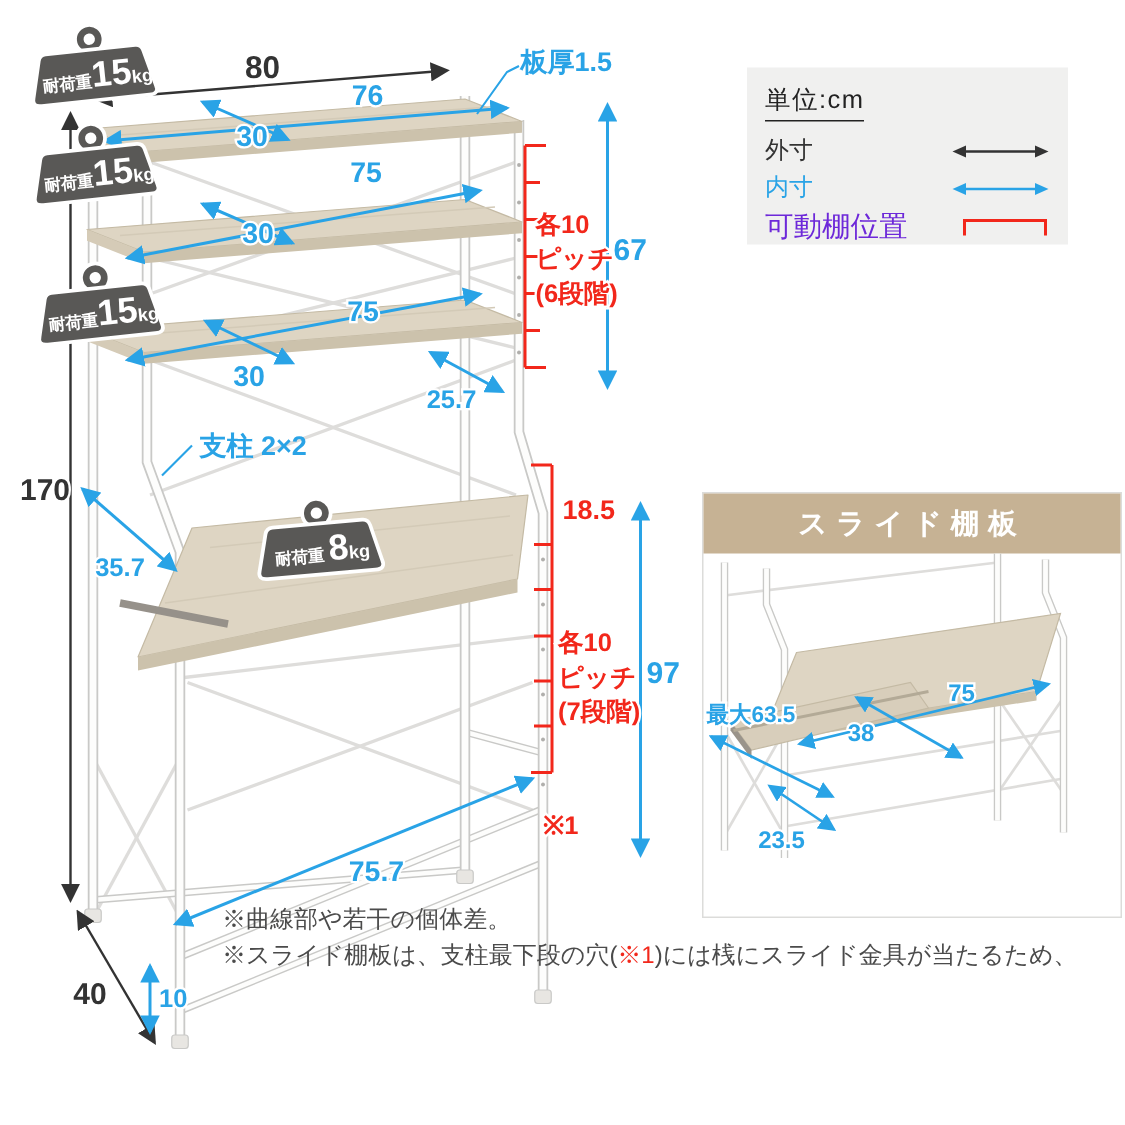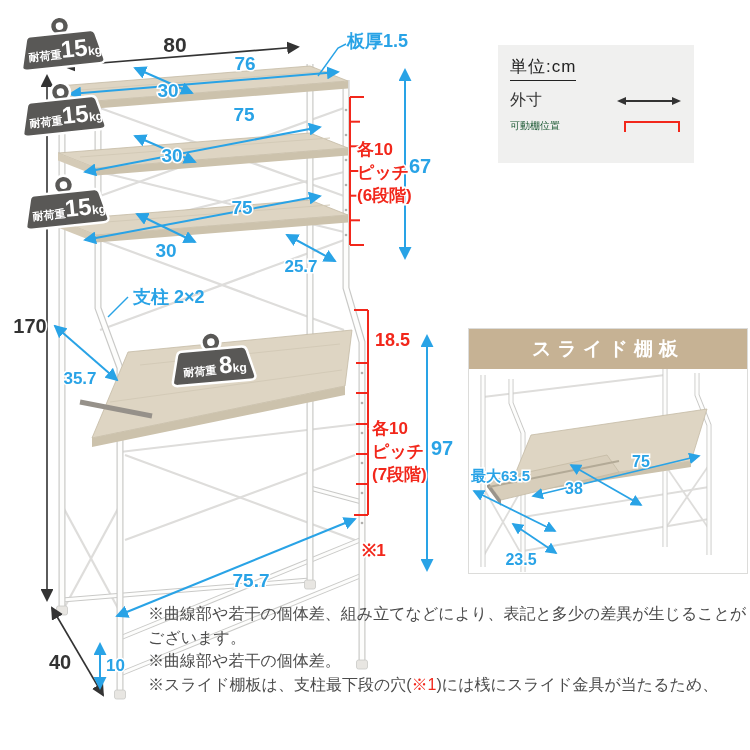--- a/index.html
+++ b/index.html
@@ -6,31 +6,31 @@
   #stage{position:relative;width:750px;height:750px;background:#fff;overflow:hidden;
          font-family:"Liberation Sans",sans-serif;}
   svg text{font-family:"Liberation Sans",sans-serif;}
   .dim-blue{fill:#29a3e6;font-weight:bold;}
   .dim-black{fill:#333333;font-weight:bold;}
   .dim-red{fill:#f2271b;font-weight:bold;}
   .halo{paint-order:stroke;stroke:#ffffff;stroke-width:3px;}
   .badge-txt{fill:#ffffff;font-weight:bold;}
 
   
-  #legend{position:absolute;left:498px;top:45px;width:196px;height:118px;
+  #legend{position:absolute;left:498px;top:45px;width:214px;height:118px;
           background:#f0f0ef;box-sizing:border-box;padding:10px 12px;}
   #legend .title{display:inline-block;font-size:17px;color:#222;letter-spacing:1px;
           border-bottom:1.5px solid #222;padding-bottom:2px;margin-bottom:7px;}
   .legend-row{display:flex;align-items:center;justify-content:space-between;height:25px;gap:20px;}
   .legend-label{font-size:16px;color:#333;}
   .legend-label.inner{color:#29a3e6;}
-  .legend-label.movable{color:#14532d;font-size:10px;}
+  .legend-label.movable{color:#6d28d9;font-size:19px;}
 
   
-  #slide-panel{position:absolute;left:468px;top:328px;width:280px;height:246px;
+  #slide-panel{position:absolute;left:468px;top:328px;width:280px;height:284px;
           background:#fff;border:1px solid #dcdcda;box-sizing:border-box;}
   #slide-panel .hdr{height:40px;background:#c6b294;color:#fff;font-size:19px;
           font-weight:bold;letter-spacing:6px;display:flex;align-items:center;justify-content:center;}
 
   
   #footnotes{position:absolute;left:148px;top:602px;width:600px;color:#4b4b4b;
           font-size:16px;line-height:23.5px;}
   .fn-indent{padding-left:17px;}
   .fn-red{color:#f2271b;}
 </style>
@@ -254,20 +254,28 @@
     <span class="title">単位:cm</span>
     <div class="legend-row">
       <span class="legend-label">外寸</span>
       <svg width="66" height="12">
         <line x1="4" y1="6" x2="62" y2="6" stroke="#333" stroke-width="1.8"></line>
         <path d="M1,6 L10,2 L10,10 Z" fill="#333"></path>
           <path d="M65,6 L56,2 L56,10 Z" fill="#333"></path>
       </svg>
     </div>
     <div class="legend-row">
+      <span class="legend-label inner">内寸</span>
+      <svg width="66" height="12">
+        <line x1="4" y1="6" x2="62" y2="6" stroke="#29a3e6" stroke-width="1.8"></line>
+        <path d="M1,6 L10,2 L10,10 Z" fill="#29a3e6"></path>
+          <path d="M65,6 L56,2 L56,10 Z" fill="#29a3e6"></path>
+      </svg>
+    </div>
+    <div class="legend-row">
       <span class="legend-label movable">可動棚位置</span>
       <svg width="60" height="14">
         <path d="M3,13 L3,3 L57,3 L57,13" fill="none" stroke="#f2271b" stroke-width="2"></path>
       </svg>
     </div>
   </div>
 
   <div id="slide-panel">
     <div class="hdr">スライド棚板</div>
     <svg width="278" height="203" viewBox="0 0 278 203">
@@ -312,19 +320,18 @@
         <line x1="44" y1="155" x2="87" y2="184" marker-start="url(#mBl)" marker-end="url(#mBl)"></line>
       </g>
       <text x="2" y="112" font-size="15" class="dim-blue halo">最大63.5</text>
       <text x="172" y="98" font-size="16" text-anchor="middle" class="dim-blue halo">75</text>
       <text x="105" y="125" font-size="16" text-anchor="middle" class="dim-blue halo">38</text>
       <text x="52" y="196" font-size="16" text-anchor="middle" class="dim-blue halo">23.5</text>
     </svg>
   </div>
 
   <div id="footnotes">
-    <div><span>※曲線部や若干の個体差、組み立てなどにより、表記と多少の差異が生じることがございます。</span></div>
     <div><span>※曲線部や若干の個体差。</span></div>
     <div><span>※スライド棚板は、支柱最下段の穴(</span><span class="fn-red">※1</span><span>)には桟にスライド金具が当たるため、</span></div>
 
   </div>
 
 </div>
 
 </body></html>

